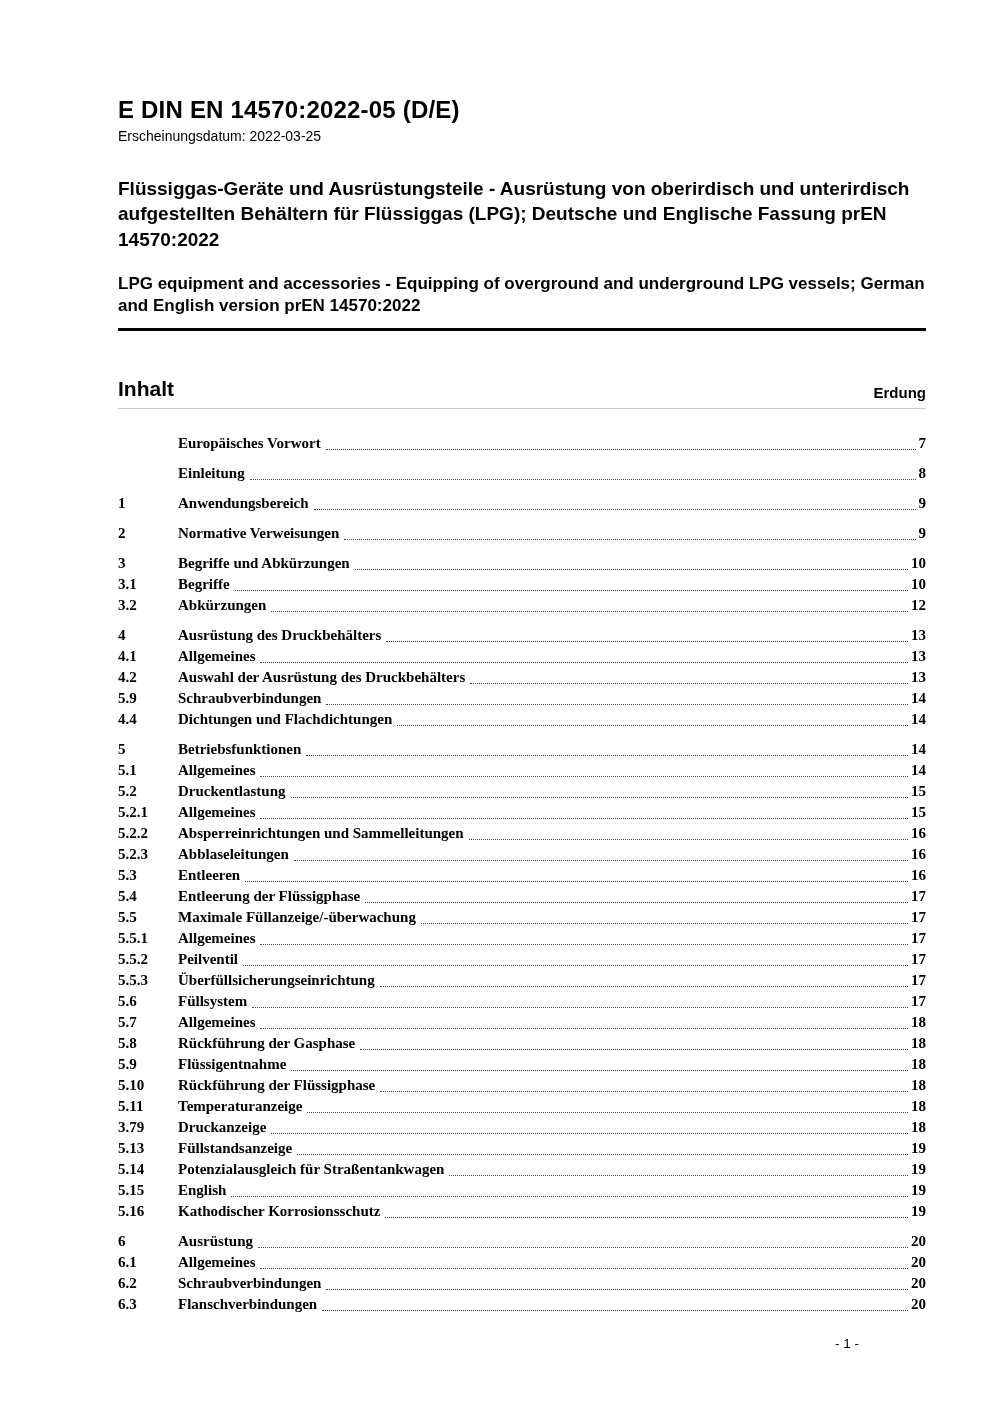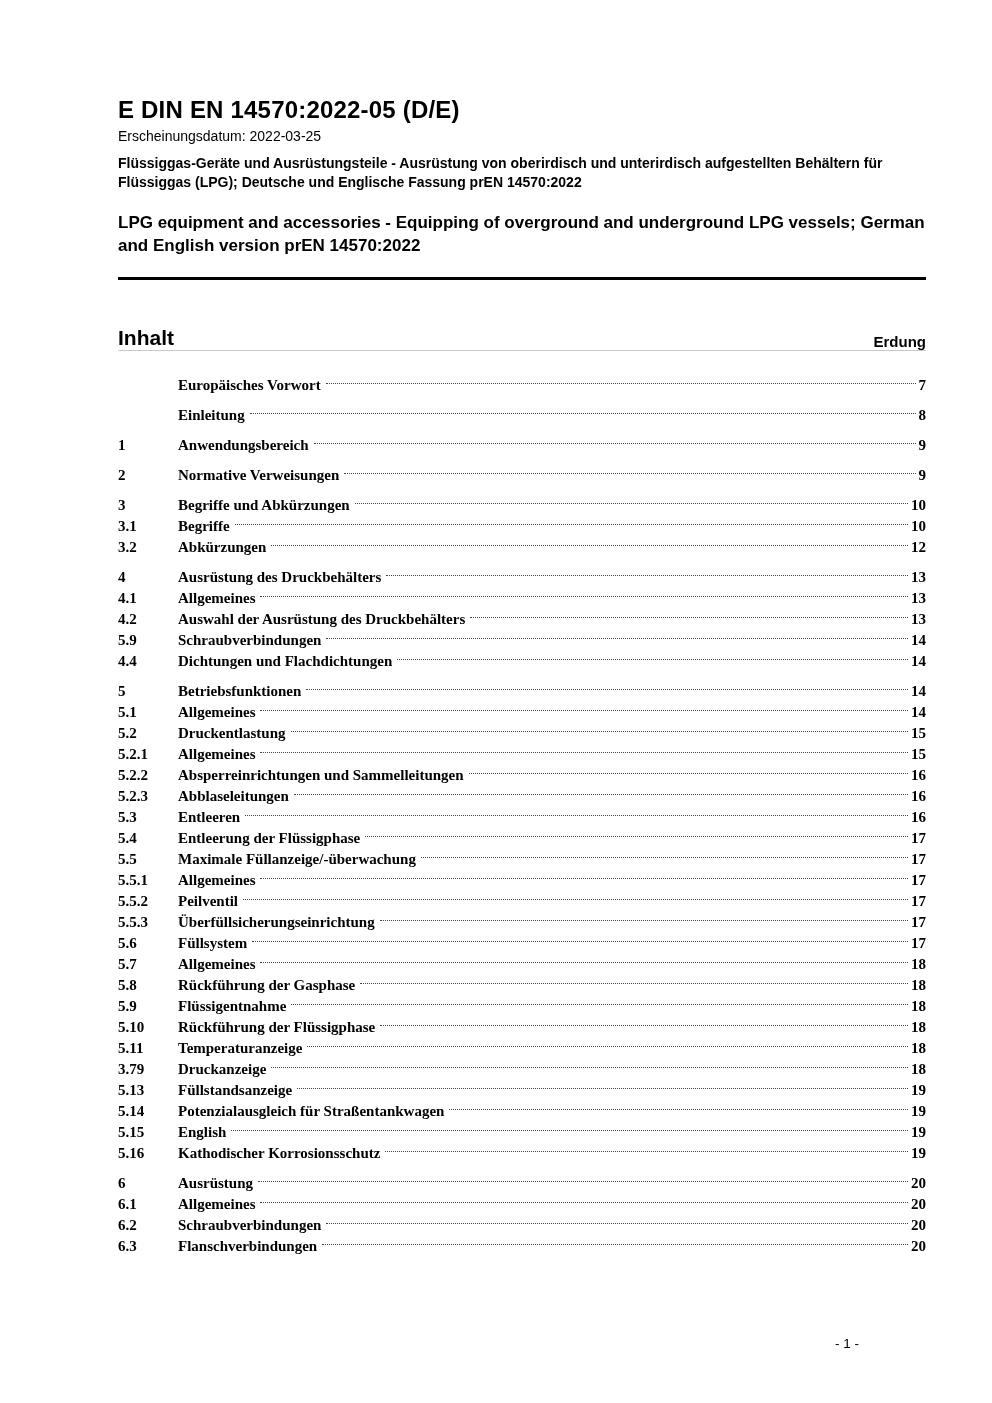--- a/index.html
+++ b/index.html
@@ -23,57 +23,58 @@
     margin-top: 88px;
     font-size: 24px;
     font-weight: 700;
     letter-spacing: 0.2px;
   }
   .release-date {
     margin-top: 4px;
     font-size: 14px;
   }
   .title-de {
-    margin-top: 10px;
-    font-size: 14px;
+    margin-top: 32px;
+    font-size: 19px;
     font-weight: 700;
     line-height: 1.33;
   }
   .title-en {
     margin-top: 21px;
     font-size: 17px;
     font-weight: 700;
     line-height: 1.33;
-    padding-bottom: 20px;
+    padding-bottom: 10px;
     border-bottom: 3px solid #000;
   }
   .toc-heading-row {
     margin-top: 46px;
     display: flex;
     align-items: flex-end;
     justify-content: space-between;
+    padding-bottom: 7px;
     border-bottom: 1px solid #c8c8c8;
   }
   .toc-heading {
     font-size: 21px;
     font-weight: 700;
   }
   .page-column-label {
     font-size: 15px;
     font-weight: 700;
   }
   .toc-list {
     margin-top: 24px;
     font-family: "Liberation Serif", "DejaVu Serif", serif;
     font-weight: 700;
     font-size: 15px;
   }
   .toc-row {
     display: flex;
-    align-items: center;
+    align-items: flex-end;
     line-height: 21px;
     height: 21px;
   }
   .toc-row.gap { margin-top: 9px; }
   .toc-num {
     width: 60px;
     flex: 0 0 60px;
   }
   .toc-title {
     flex: 0 0 auto;

